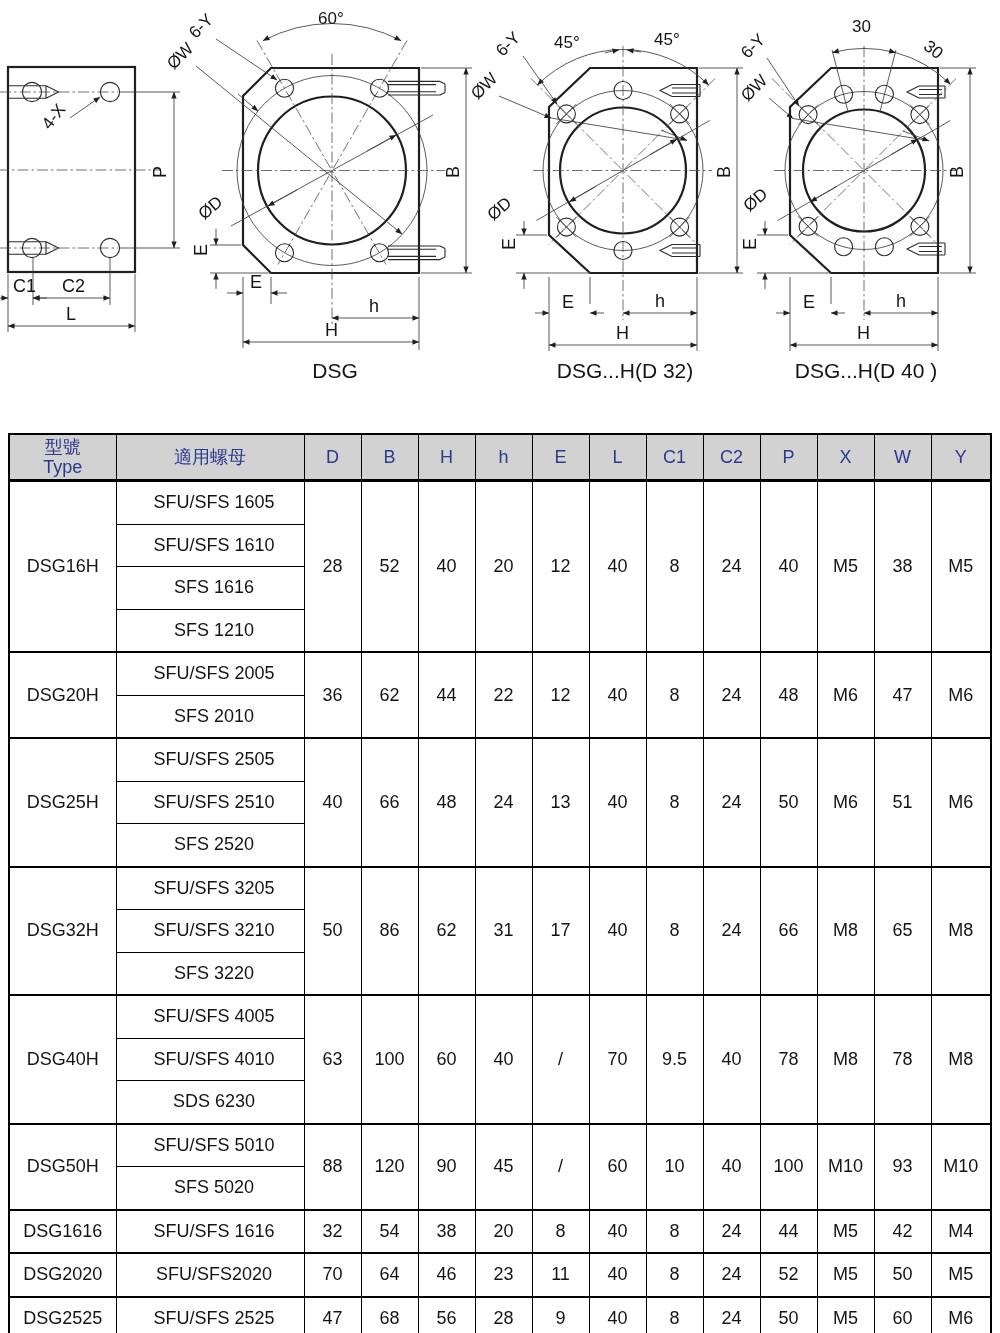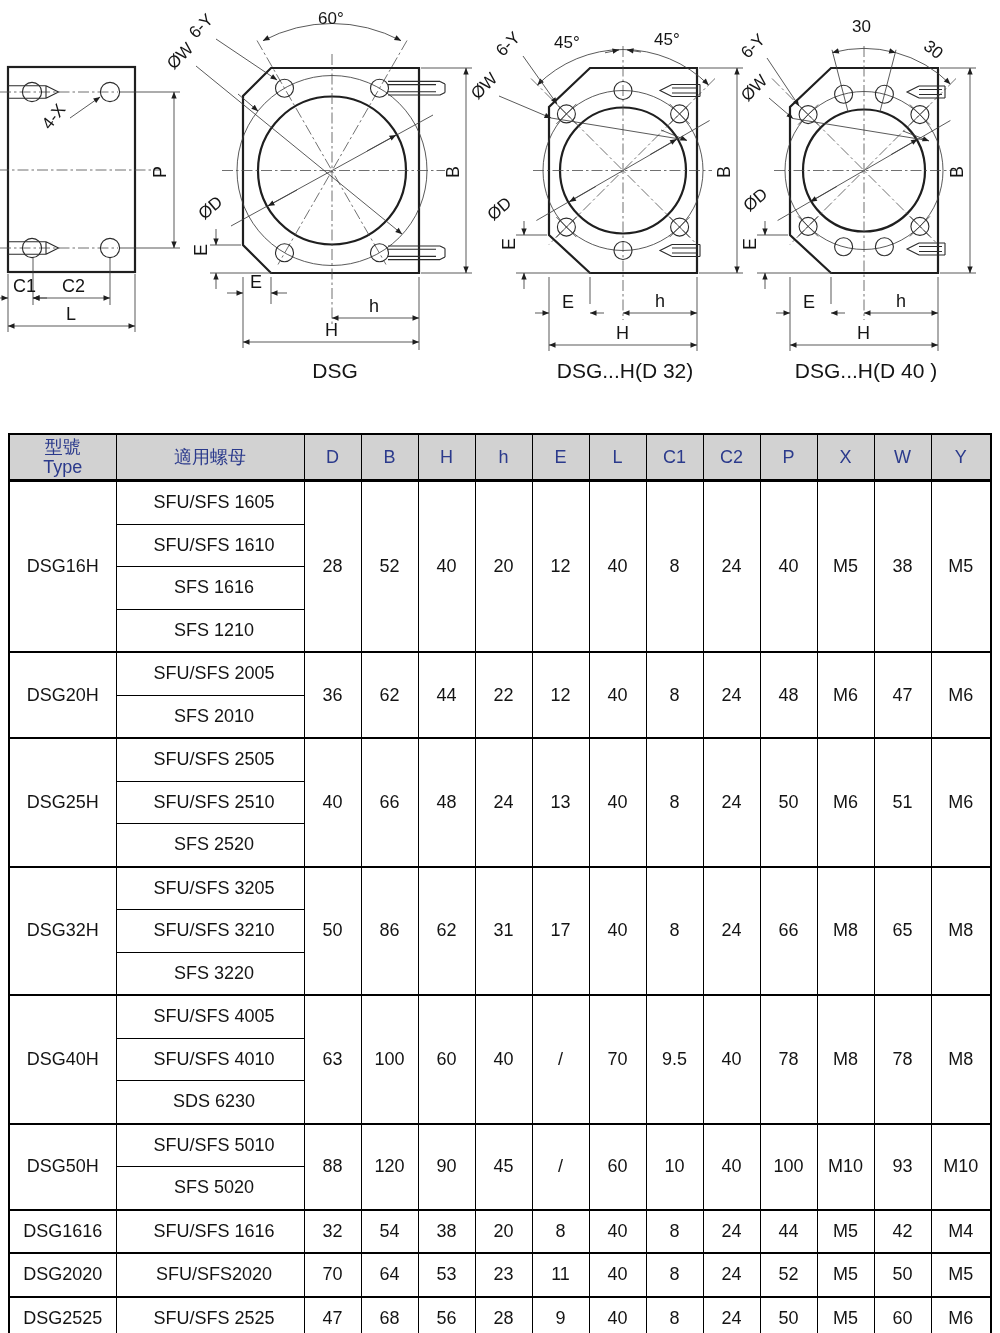--- a/index.html
+++ b/index.html
@@ -427,21 +427,21 @@
         <td class="c-val" rowspan="1">44</td>
         <td class="c-val" rowspan="1">M5</td>
         <td class="c-val" rowspan="1">42</td>
         <td class="c-val" rowspan="1">M4</td>
       </tr>
       <tr class="group-start">
         <td class="c-model" rowspan="1">DSG2020</td>
         <td class="c-nut">SFU/SFS2020</td>
         <td class="c-val" rowspan="1">70</td>
         <td class="c-val" rowspan="1">64</td>
-        <td class="c-val" rowspan="1">53</td>
+        <td class="c-val" rowspan="1">46</td>
         <td class="c-val" rowspan="1">23</td>
         <td class="c-val" rowspan="1">11</td>
         <td class="c-val" rowspan="1">40</td>
         <td class="c-val" rowspan="1">8</td>
         <td class="c-val" rowspan="1">24</td>
         <td class="c-val" rowspan="1">52</td>
         <td class="c-val" rowspan="1">M5</td>
         <td class="c-val" rowspan="1">50</td>
         <td class="c-val" rowspan="1">M5</td>
       </tr>

